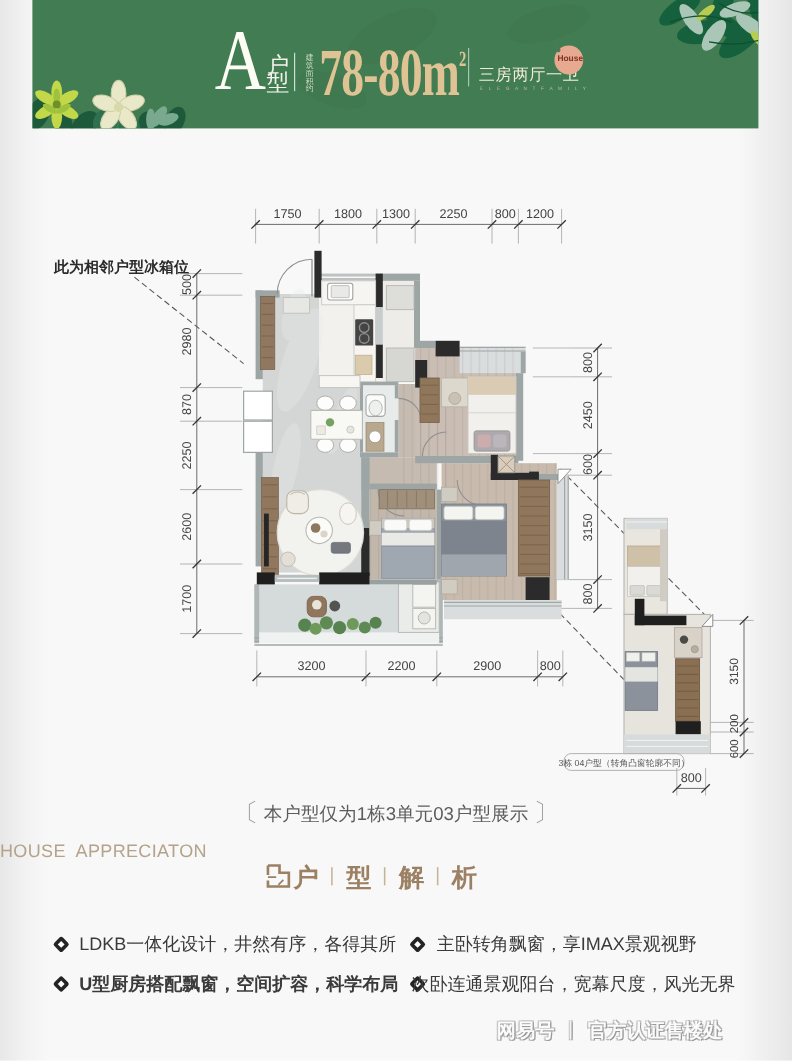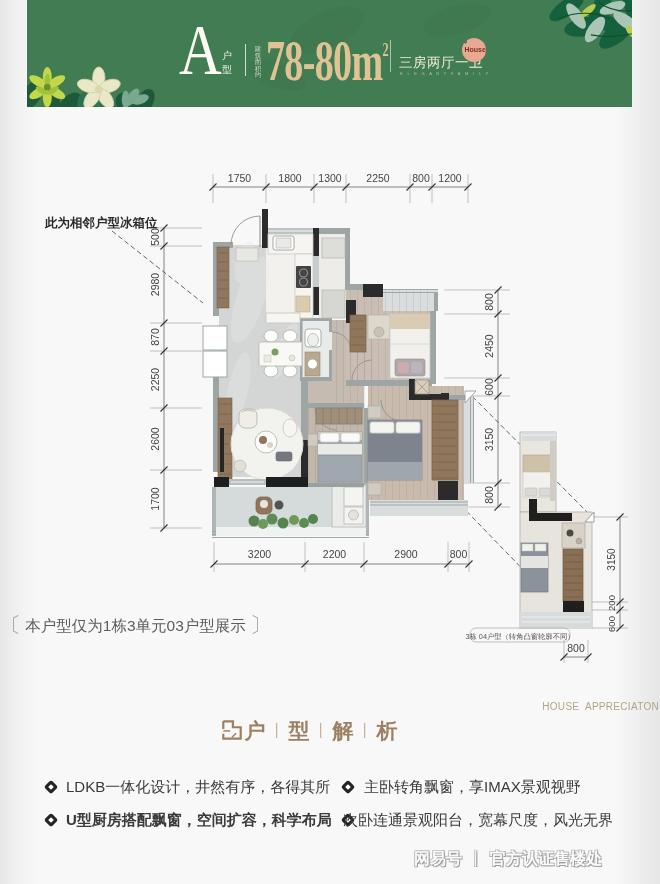--- a/index.html
+++ b/index.html
@@ -2,35 +2,35 @@
 <html><head>
 <meta charset="utf-8">
 <style>
 html,body{margin:0;padding:0;}
 body{width:660px;height:884px;overflow:hidden;font-family:"Liberation Sans",sans-serif;}
 .page{position:relative;width:660px;height:884px;
  background:linear-gradient(90deg,#e7e7e7 0px,#f2f2f2 20px,#f8f8f8 40px,#f8f8f8 615px,#f0f0f0 635px,#e6e6e6 660px);}
 
 .banner{position:absolute;left:27px;top:0;width:605px;height:107px;background:#427c52;overflow:hidden;}
 .bigA{position:absolute;left:152px;top:14px;font-family:"Liberation Serif",serif;font-size:72px;line-height:1;color:#fdfdf6;font-weight:400;transform:scaleX(0.82);transform-origin:0 0;}
-.huxing{position:absolute;left:195px;top:49px;width:15px;font-size:10px;line-height:14px;color:#f2f2ea;}
+.huxing{position:absolute;left:195px;top:49px;width:15px;font-size:19px;line-height:14px;color:#f2f2ea;text-align:center;}
 .vline1{position:absolute;left:218px;top:44px;width:1px;height:32px;background:rgba(255,255,255,.75);}
 .miniv{position:absolute;left:227px;top:46px;font-size:6.5px;color:#cfdcc4;line-height:6.6px;text-align:center;width:8px;}
 .area{position:absolute;left:239px;top:33px;font-family:"Liberation Serif",serif;font-size:56px;line-height:1;font-weight:bold;color:#dfc394;letter-spacing:-1px;transform:scaleX(0.68);transform-origin:0 0;white-space:nowrap;}
 .area sup{font-size:18px;vertical-align:24px;letter-spacing:0;}
 .vline2{position:absolute;left:363px;top:40px;width:1px;height:32px;background:rgba(255,255,255,.55);}
 .rooms{position:absolute;left:372px;top:54px;font-size:13.5px;color:#f3ecd8;letter-spacing:0.5px;}
 .roomsub{position:absolute;left:373px;top:71px;font-size:4px;color:#d9cda6;letter-spacing:1.8px;opacity:.8;}
 .houselogo{position:absolute;left:435px;top:38px;width:24px;height:24px;border-radius:50%;background:#e7a98f;}
 .houselogo span{position:absolute;left:2.5px;top:8px;font-size:7px;color:#7b3323;font-weight:bold;}
 
-.note{position:absolute;left:0;top:610px;width:660px;font-size:15.5px;color:#5c5c5c;letter-spacing:0;}
+.note{position:absolute;left:0;top:662px;width:660px;text-align:center;font-size:15.5px;color:#5c5c5c;letter-spacing:0;}
 .note .bk{color:#9a9a9a;font-weight:400;font-size:21px;position:relative;top:1px;}
 
-.sechead{position:absolute;left:0;top:701px;width:659px;text-align:right;font-size:10px;color:#b3a38a;letter-spacing:0.3px;}
+.sechead{position:absolute;left:0;top:701px;width:659px;text-align:left;font-size:15px;color:#b3a38a;letter-spacing:0.3px;}
 .secmain{position:absolute;left:0;top:716px;width:620px;text-align:center;font-size:21px;font-weight:bold;color:#9c8063;letter-spacing:0;}
 .secmain .sep{color:#c6b294;font-weight:400;font-size:16px;position:relative;top:-2px;padding:0 3.5px;}
 
 .bullet{position:absolute;font-size:15px;color:#3a3a3a;letter-spacing:0;}
 .dia{position:absolute;width:10px;height:10px;background:#242424;transform:rotate(45deg);border-radius:2px;}
 .dia i{position:absolute;left:3px;top:3px;width:4px;height:4px;background:#ffffff;}
 
 .wm{position:absolute;left:414px;top:849px;font-size:16px;font-weight:bold;color:#fbfbfb;letter-spacing:0;
  text-shadow:1px 1px 0 #9a9a9a, -1px -1px 0 #c8c8c8, 1px -1px 0 #b5b5b5, -1px 1px 0 #b5b5b5;}
 svg{position:absolute;left:0;top:0;}

